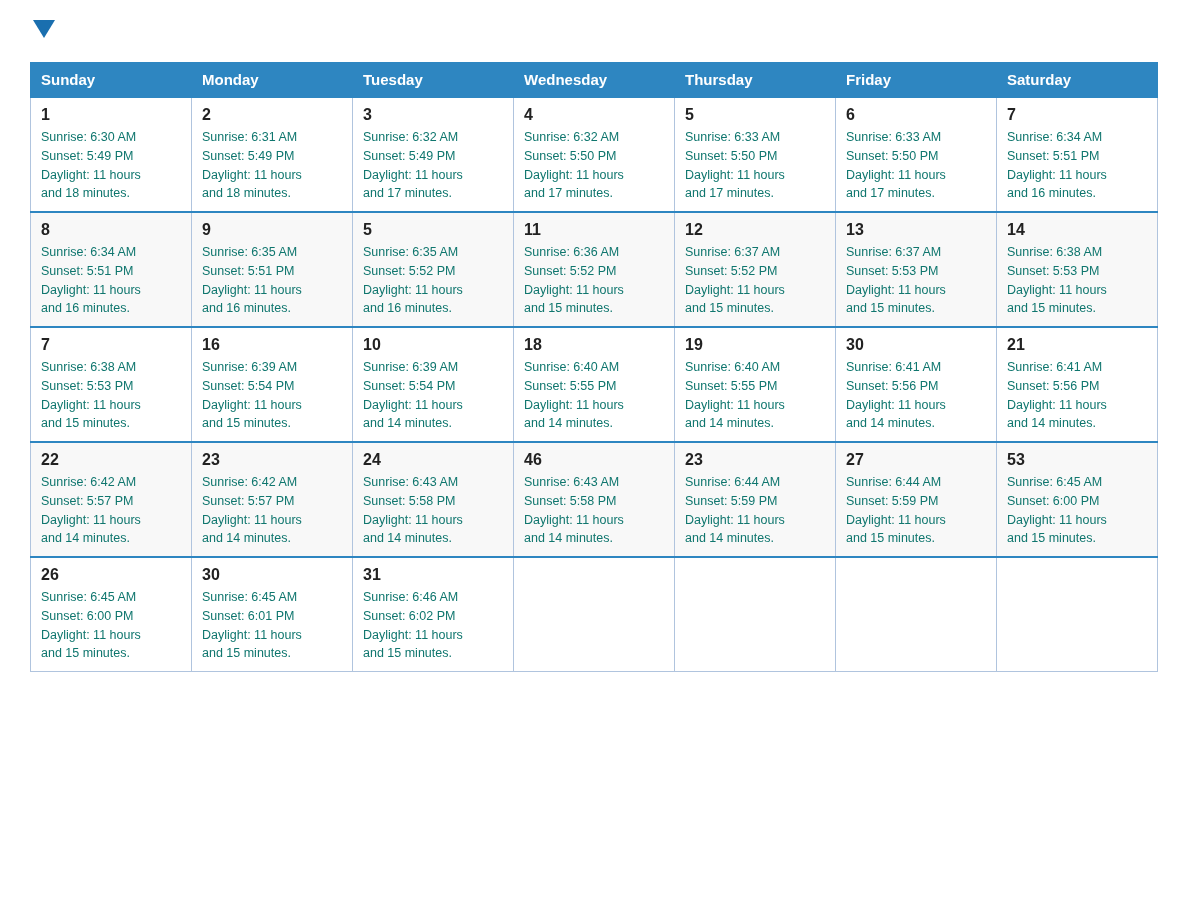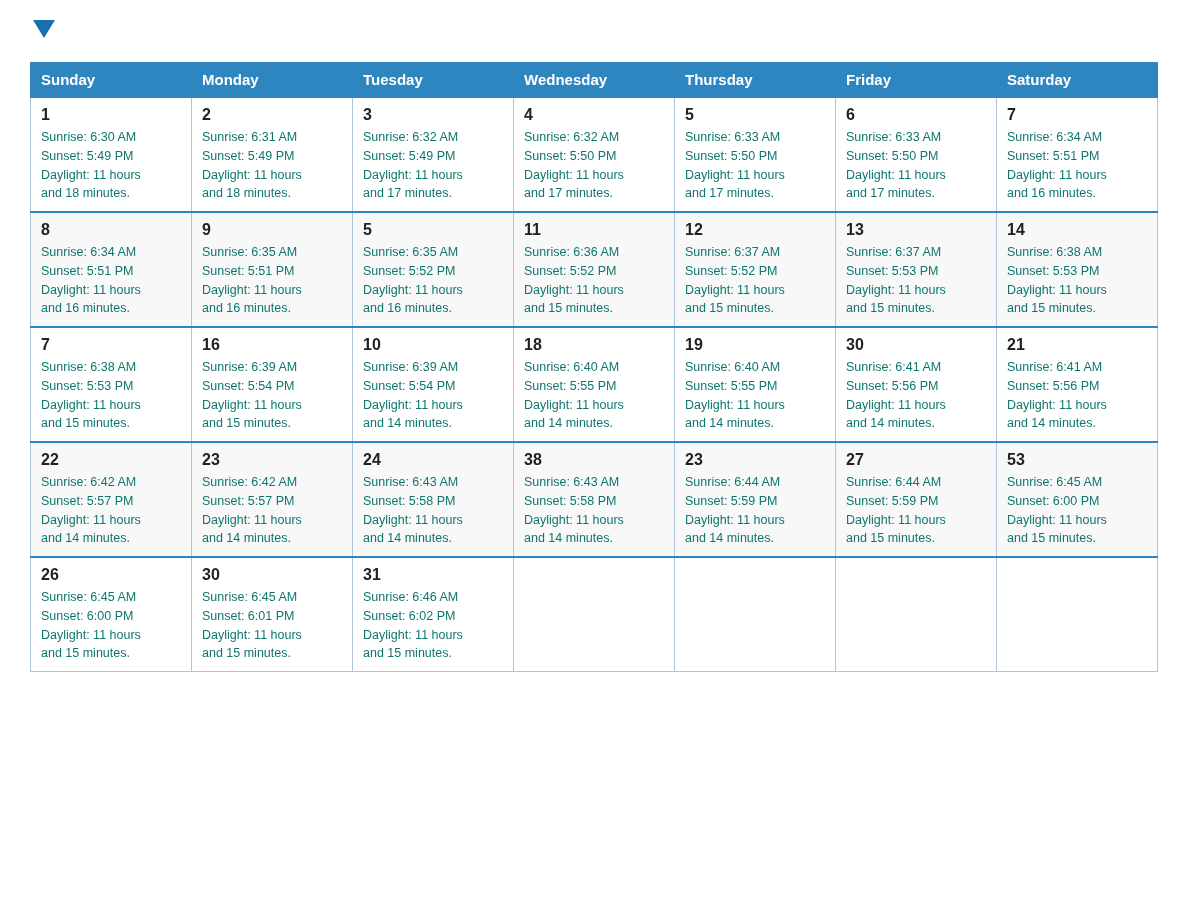--- a/index.html
+++ b/index.html
@@ -231,21 +231,21 @@
         </td>
         <td>
           <div class="day-number">23</div>
           <div class="day-info">Sunrise: 6:42 AM<br>Sunset: 5:57 PM<br>Daylight: 11 hours<br>and 14 minutes.</div>
         </td>
         <td>
           <div class="day-number">24</div>
           <div class="day-info">Sunrise: 6:43 AM<br>Sunset: 5:58 PM<br>Daylight: 11 hours<br>and 14 minutes.</div>
         </td>
         <td>
-          <div class="day-number">38</div>
+          <div class="day-number">46</div>
           <div class="day-info">Sunrise: 6:43 AM<br>Sunset: 5:58 PM<br>Daylight: 11 hours<br>and 14 minutes.</div>
         </td>
         <td>
           <div class="day-number">23</div>
           <div class="day-info">Sunrise: 6:44 AM<br>Sunset: 5:59 PM<br>Daylight: 11 hours<br>and 14 minutes.</div>
         </td>
         <td>
           <div class="day-number">27</div>
           <div class="day-info">Sunrise: 6:44 AM<br>Sunset: 5:59 PM<br>Daylight: 11 hours<br>and 15 minutes.</div>
         </td>

